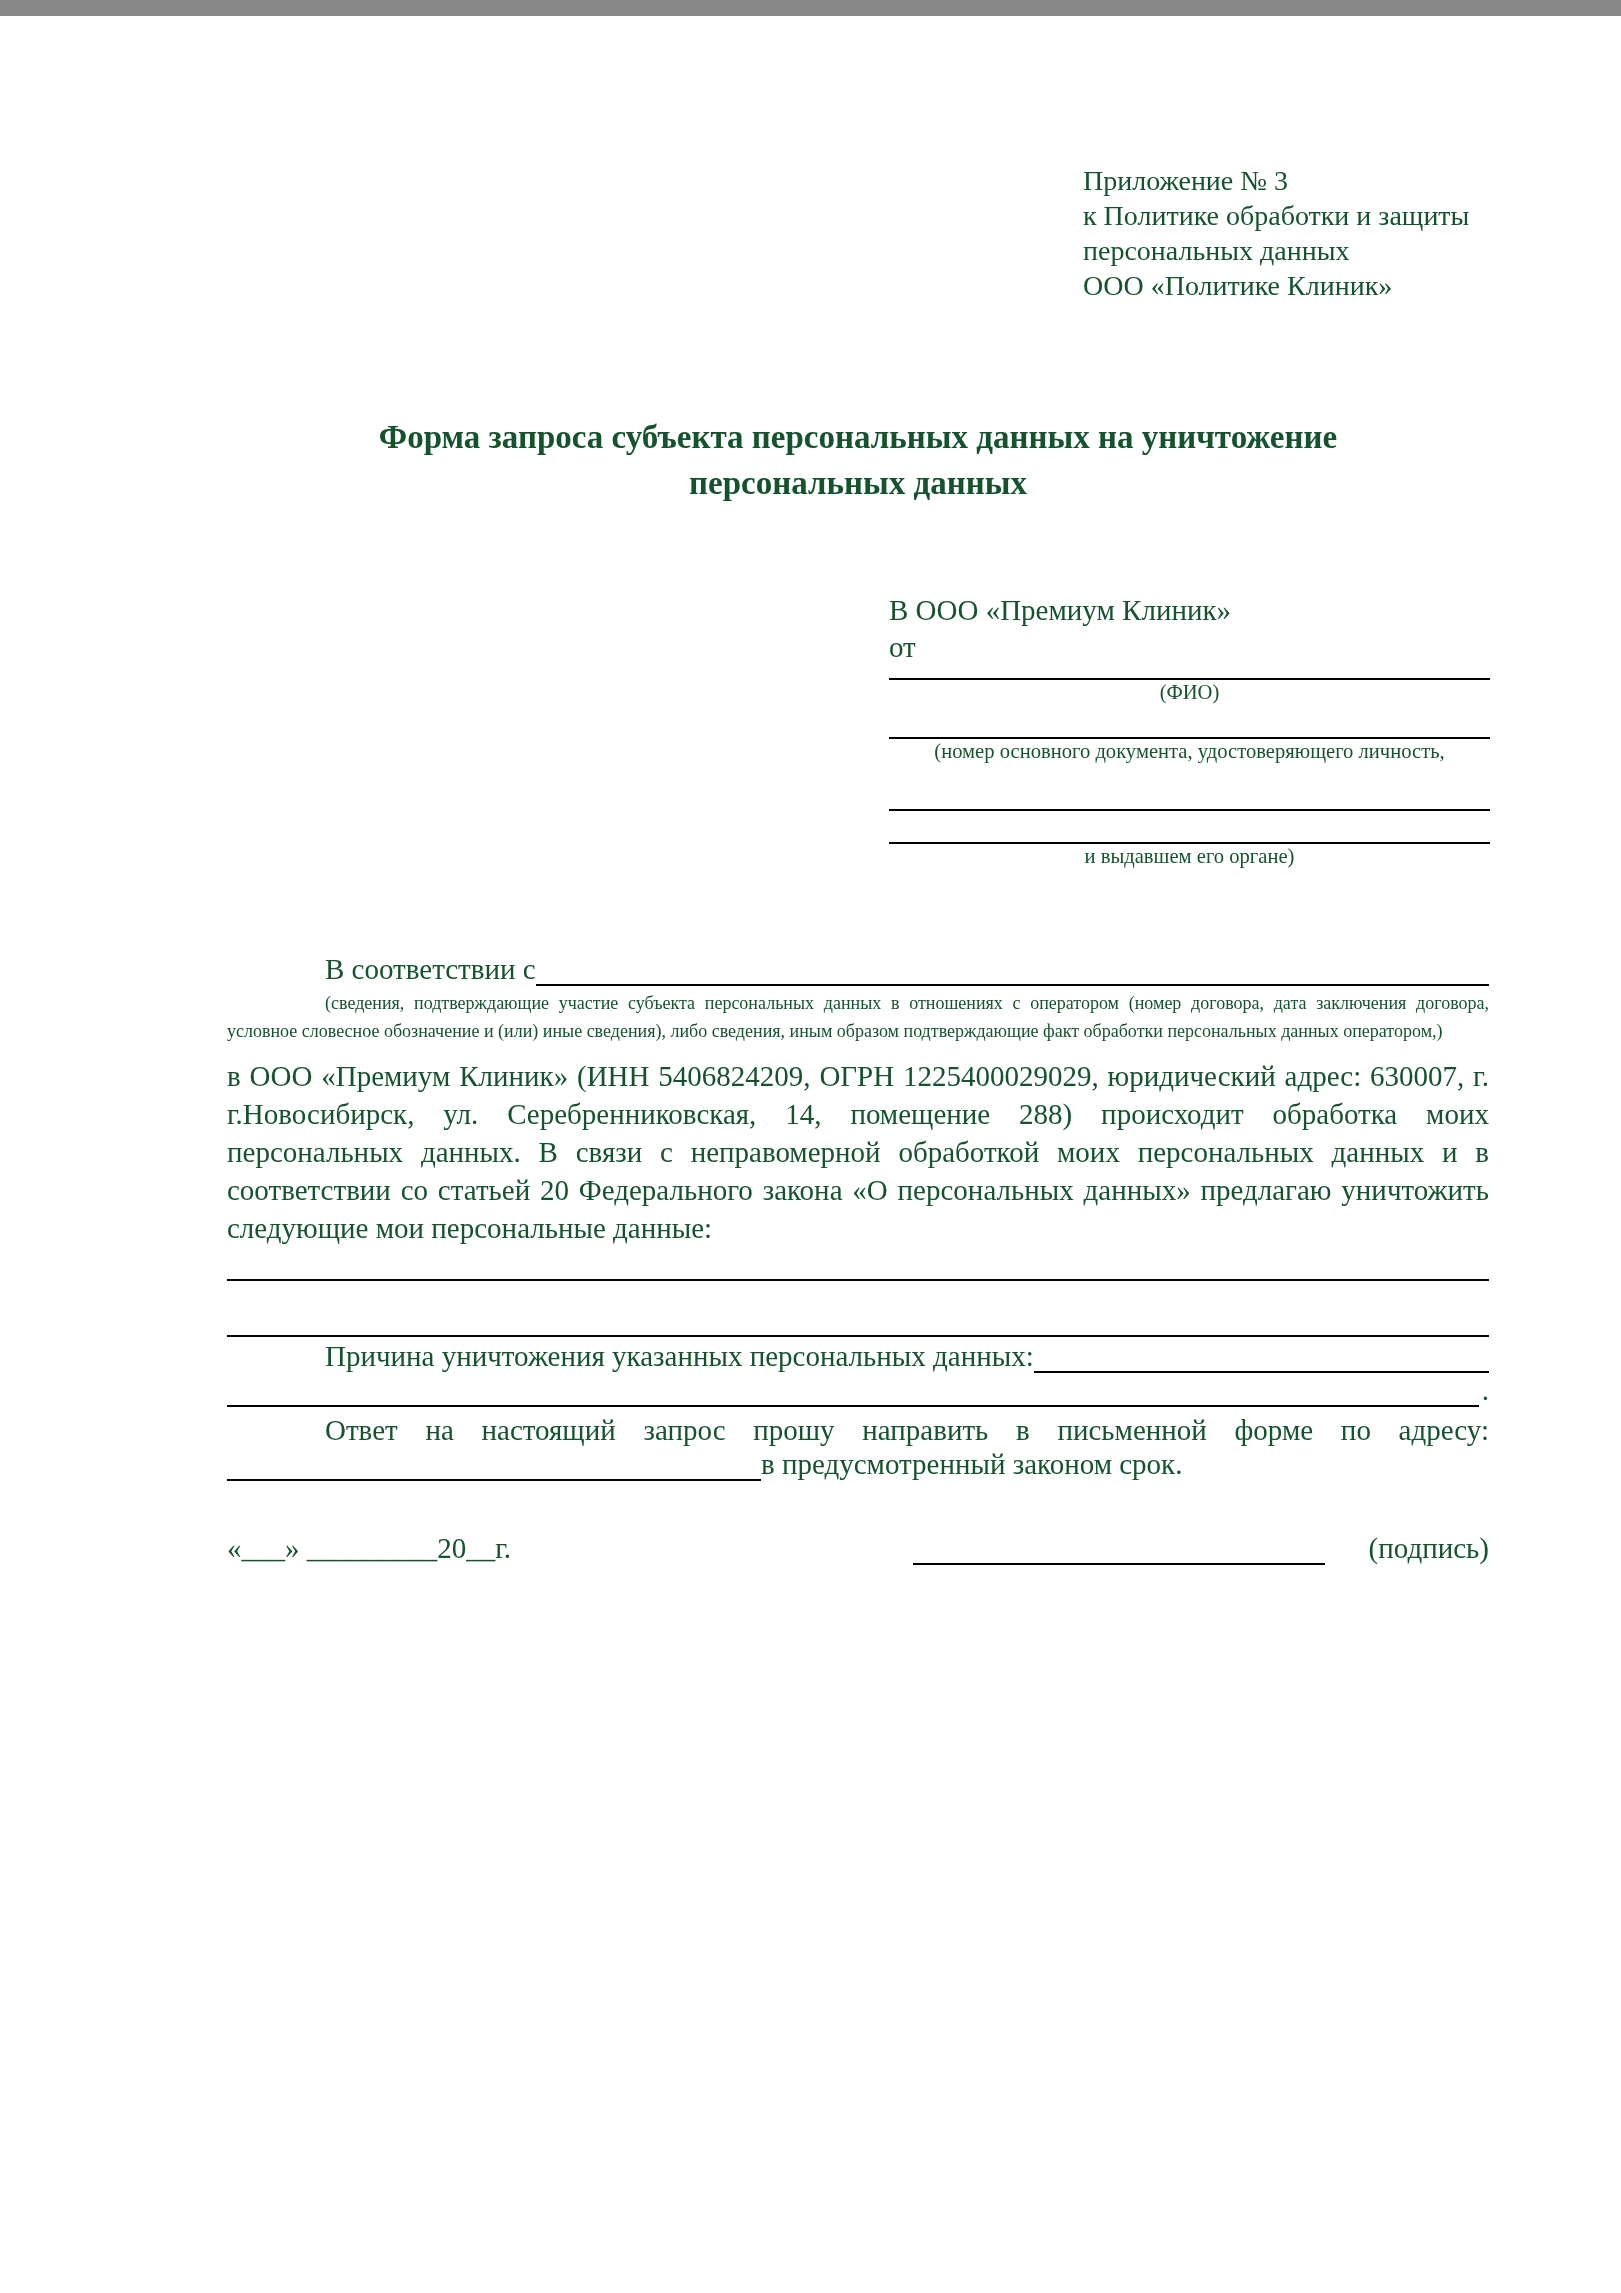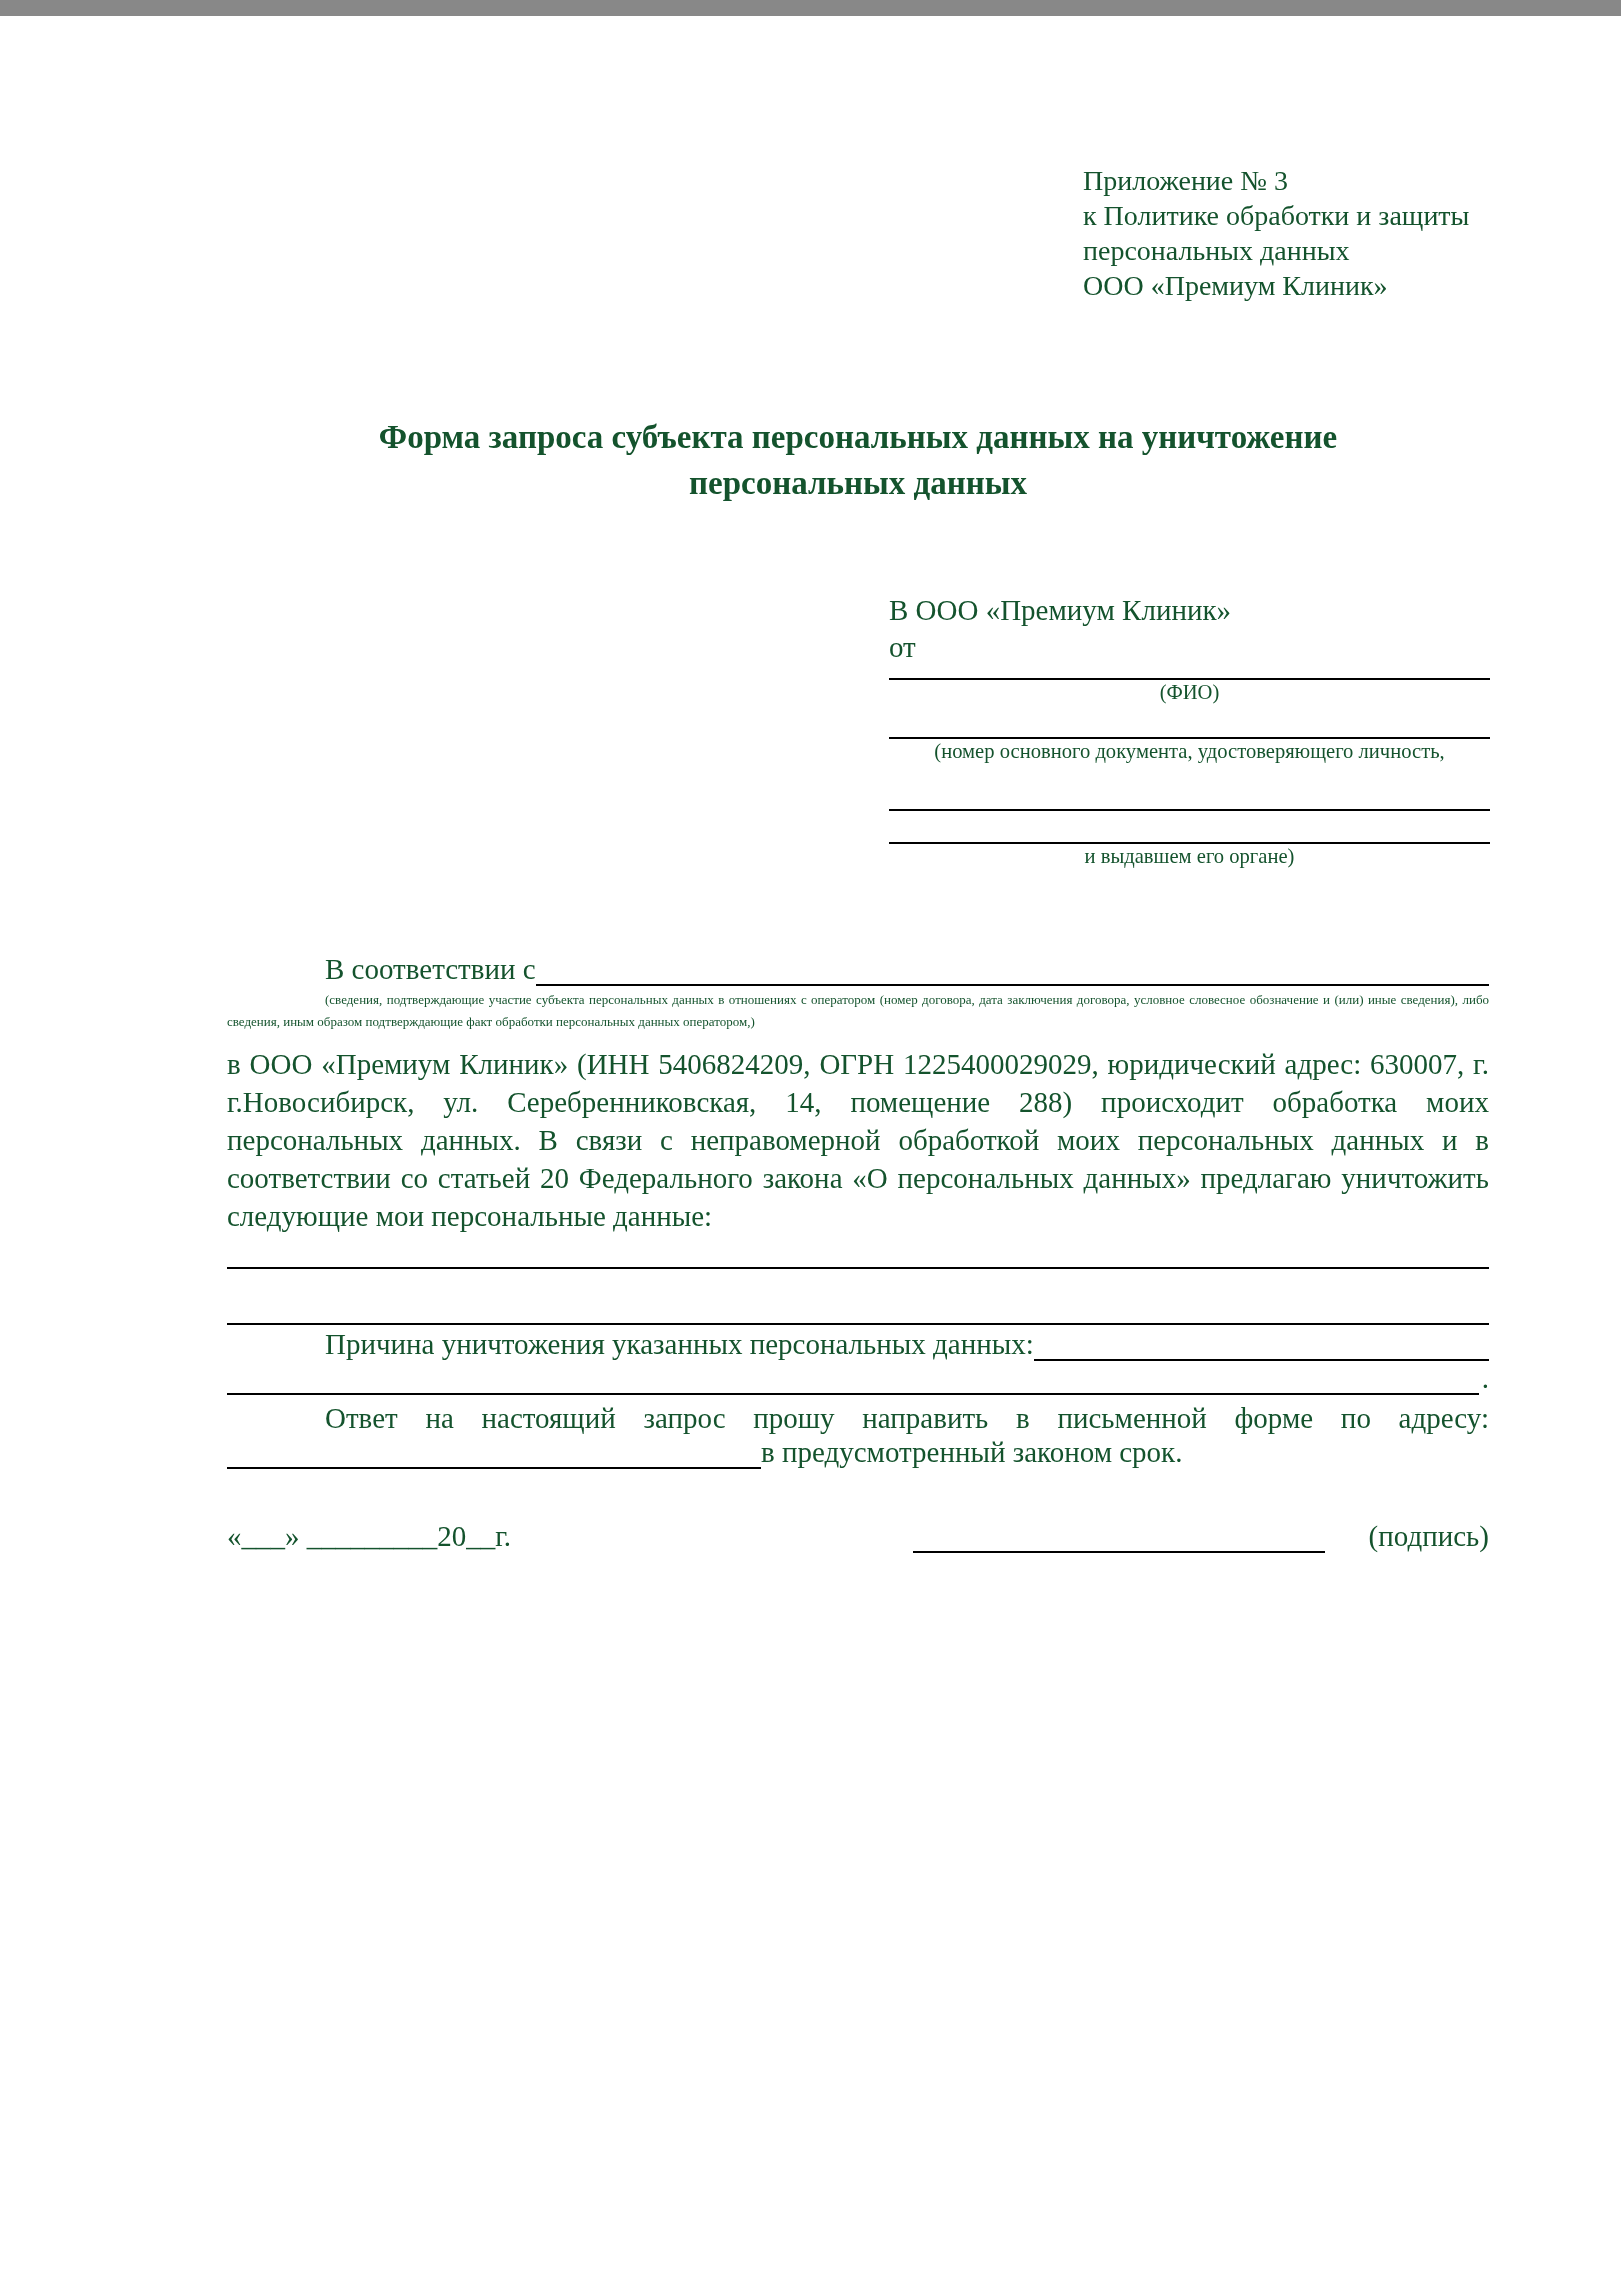--- a/index.html
+++ b/index.html
@@ -37,21 +37,21 @@
   .cap { font-size:20.6px; line-height:25.5px; text-align:center; }
 
   
   .main { position:absolute; left:227px; top:939px; width:1262px; font-size:29px; }
 
   .lead-row { display:flex; align-items:flex-end; height:31px; }
   .lead-text { white-space:nowrap; padding-left:98px; }
   .fill { flex:1 1 auto; border-bottom:2.9px solid #000; }
 
   .fine {
-    font-size:13px; line-height:22px;
+    font-size:18px; line-height:28px;
     text-align:justify; text-indent:98px; margin-top:2.9px;
   }
 
   .bodytext { margin-top:11.8px; line-height:38px; text-align:justify; }
 
   .bl1 { height:32px; }
   .bl2 { height:54px; }
 
   .reason-row { display:flex; align-items:flex-end; height:36px; }
   .reason-label { white-space:nowrap; margin-left:98px; }
@@ -73,21 +73,21 @@
 </style>
 </head>
 <body>
 
 <div class="page">
 
   <div class="hdr">
     <div>Приложение № 3</div>
     <div>к Политике обработки и защиты</div>
     <div>персональных данных</div>
-    <div>ООО «Премиум Клиник»</div>
+    <div>ООО «Политике Клиник»</div>
   </div>
 
   <div class="title">
     <div>Форма запроса субъекта персональных данных на уничтожение</div>
     <div>персональных данных</div>
   </div>
 
   <div class="addr">
     <div class="txt">В ООО «Премиум Клиник»</div>
     <div class="txt">от</div>

